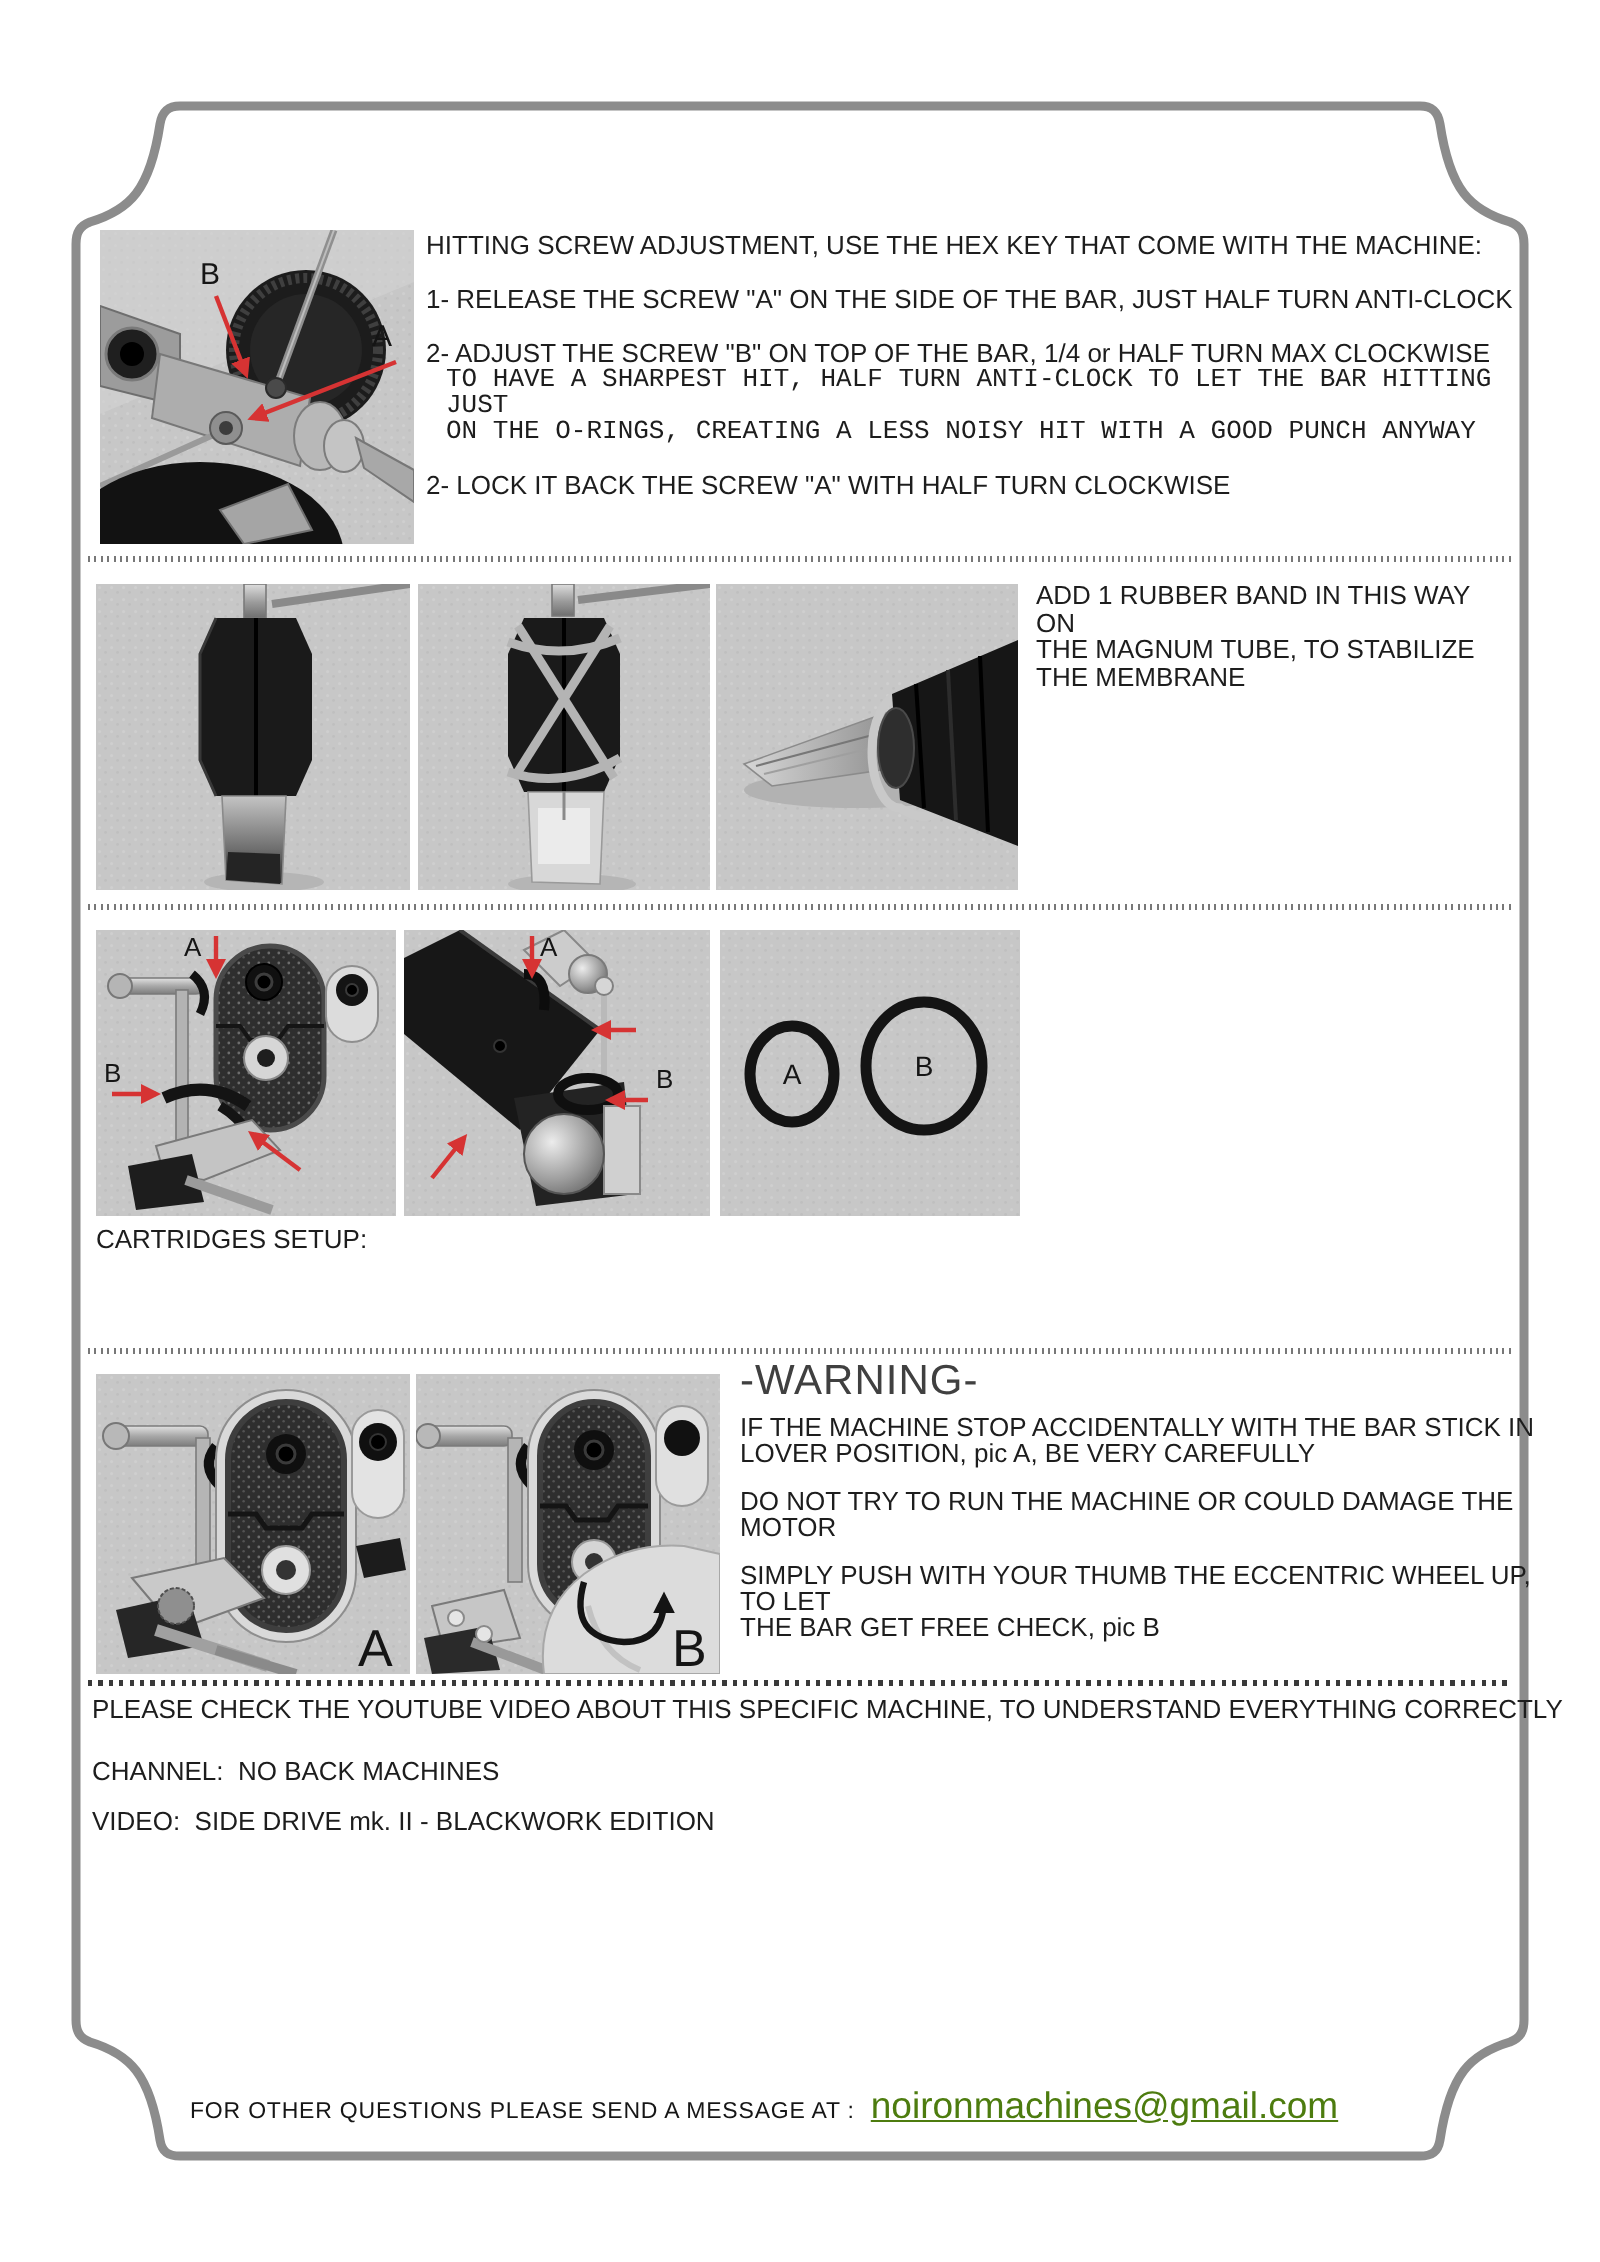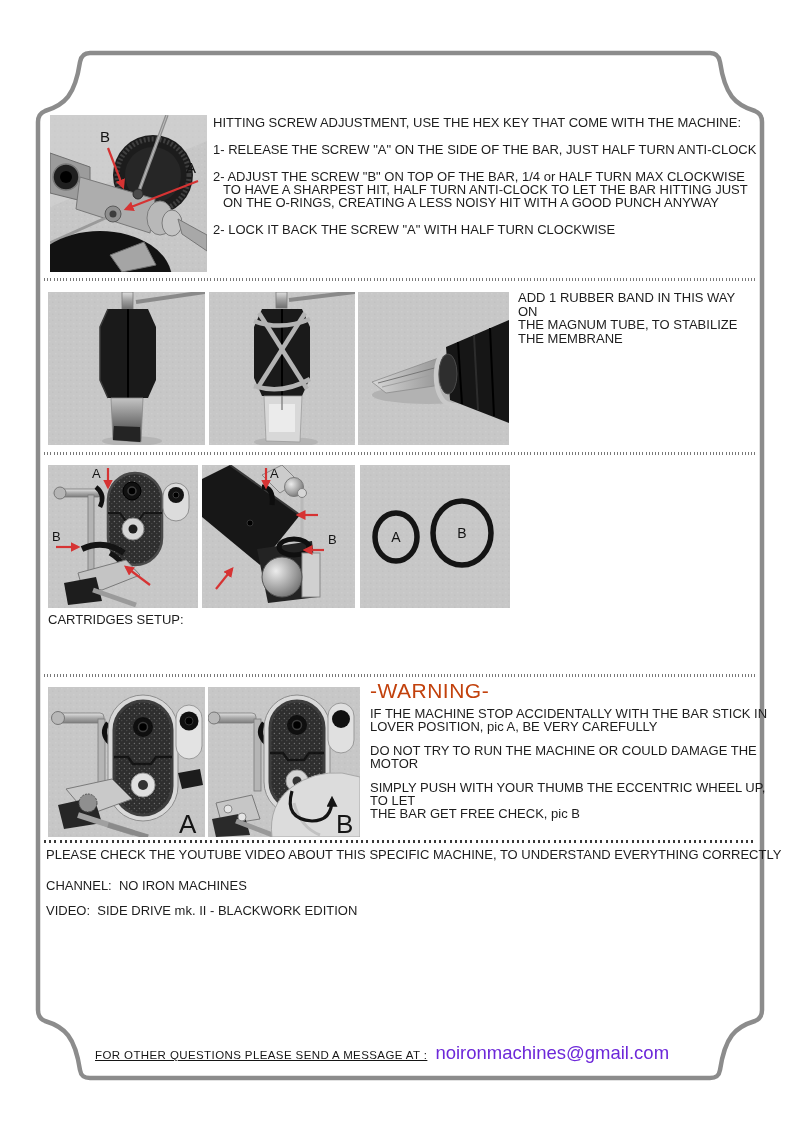--- a/index.html
+++ b/index.html
@@ -1,31 +1,31 @@
 <!DOCTYPE html>
 <html><head>
 <meta charset="utf-8">
 <style>
   html,body { margin:0; padding:0; background:#ffffff; }
   .page { position:relative; width:800px; height:1131px; background:#ffffff; overflow:hidden;
           font-family:"Liberation Sans", sans-serif; color:#1d1d1d; }
   .abs { position:absolute; }
   .t11 { font-size:13px; line-height:13px; color:#1d1d1d; }
   .pre { white-space:pre-wrap; }
-  .ind { padding-left:10px; }
+  .ind { padding-left:10px;font-family:Liberation Mono, monospace; }
   .mb14 { margin-bottom:14px; }
   .dots { position:absolute; left:44px; width:712px; height:3px;
           background:repeating-linear-gradient(90deg,#787878 0 1px, transparent 1px 3.2px); }
   .dots-bold { position:absolute; left:44px; width:712px; height:2.6px;
           background:repeating-linear-gradient(90deg,#3a3a3a 0 2.1px, transparent 2.1px 5.2px); }
-  .warning-title { font-size:21px; line-height:22px; letter-spacing:0.5px; color:#c2410c; }
+  .warning-title { font-size:21px; line-height:22px; letter-spacing:0.5px; color:#404040; }
   .warn-para { margin-bottom:11px; }
   .contact { display:flex; align-items:baseline; gap:8px; }
-  .contact-prefix { font-size:11.5px; letter-spacing:0.4px; color:#161616;text-decoration:underline; }
-  .contact-email { font-size:18.5px; color:#6d28d9; }
+  .contact-prefix { font-size:11.5px; letter-spacing:0.4px; color:#161616; }
+  .contact-email { font-size:18.5px; color:#4d7c0f;text-decoration:underline; }
   svg { display:block; }
   svg text { font-family:"Liberation Sans", sans-serif; fill:#151515; }
   .plbl  { font-size:15px; }
   .plbl13{ font-size:13px; }
   .plbl14{ font-size:14px; }
   .plbl26{ font-size:26px; }
   .ra { stroke:#d63333; stroke-width:2.2; fill:none; }
 </style>
 </head>
 <body>
@@ -319,21 +319,21 @@
     </div>
     <div class="warn-para">
       <div>SIMPLY PUSH WITH YOUR THUMB THE ECCENTRIC WHEEL UP, TO LET</div>
       <div>THE BAR GET FREE CHECK, pic B</div>
     </div>
   </div>
 
   <div class="dots-bold" style="top:840px"></div>
 
   <div class="abs t11" style="left:46px;top:848px">PLEASE CHECK THE YOUTUBE VIDEO ABOUT THIS SPECIFIC MACHINE, TO UNDERSTAND EVERYTHING CORRECTLY</div>
-  <div class="abs t11 pre" style="left:46px;top:879px">CHANNEL:  NO IRON MACHINES</div>
+  <div class="abs t11 pre" style="left:46px;top:879px">CHANNEL:  NO BACK MACHINES</div>
   <div class="abs t11 pre" style="left:46px;top:904px">VIDEO:  SIDE DRIVE mk. II - BLACKWORK EDITION</div>
 
   <div class="abs contact" style="left:95px;top:1042px">
     <span class="contact-prefix">FOR OTHER QUESTIONS PLEASE SEND A MESSAGE AT :</span>
     <span class="contact-email">noironmachines@gmail.com</span>
   </div>
 
 </div>
 
 </body></html>

